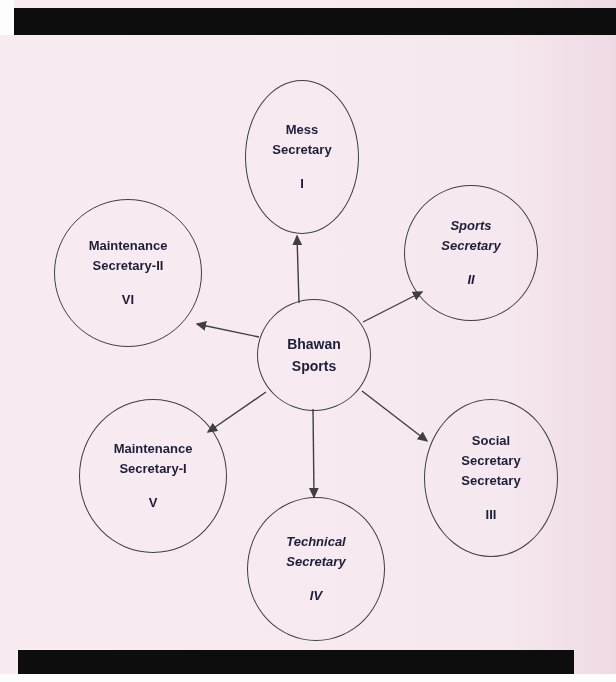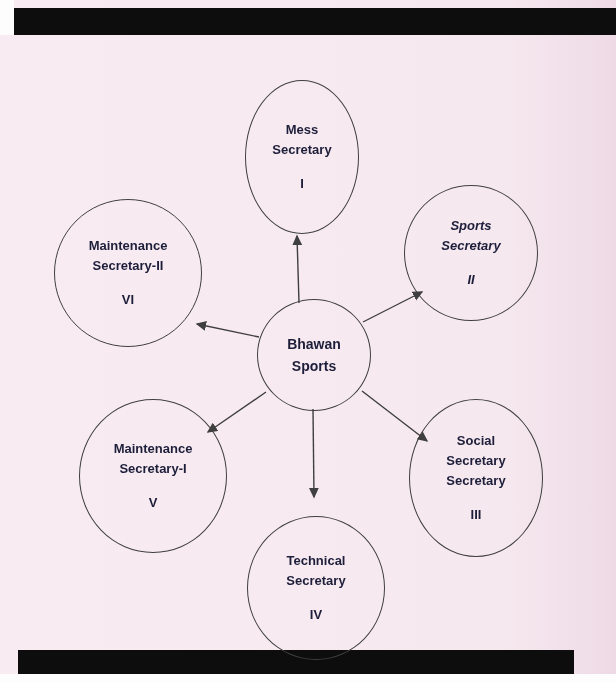--- a/index.html
+++ b/index.html
@@ -124,30 +124,30 @@
   </div>
 
   <div class="node" style="left:404px; top:185px; width:132px; height:134px;font-style:italic;">
     <div class="node-label">
       <span>Sports</span>
       <span>Secretary</span>
       <span class="numeral">II</span>
     </div>
   </div>
 
-  <div class="node" style="left:409px; top:399px; width:132px; height:156px;">
+  <div class="node" style="left:424px; top:399px; width:132px; height:156px;">
     <div class="node-label">
       <span>Social</span>
       <span>Secretary</span>
       <span>Secretary</span>
       <span class="numeral">III</span>
     </div>
   </div>
 
-  <div class="node" style="left:247px; top:516px; width:136px; height:142px;">
+  <div class="node" style="left:247px; top:497px; width:136px; height:142px;font-style:italic;">
     <div class="node-label">
       <span>Technical</span>
       <span>Secretary</span>
       <span class="numeral">IV</span>
     </div>
   </div>
 
   <div class="node" style="left:79px; top:399px; width:146px; height:152px;">
     <div class="node-label">
       <span>Maintenance</span>

